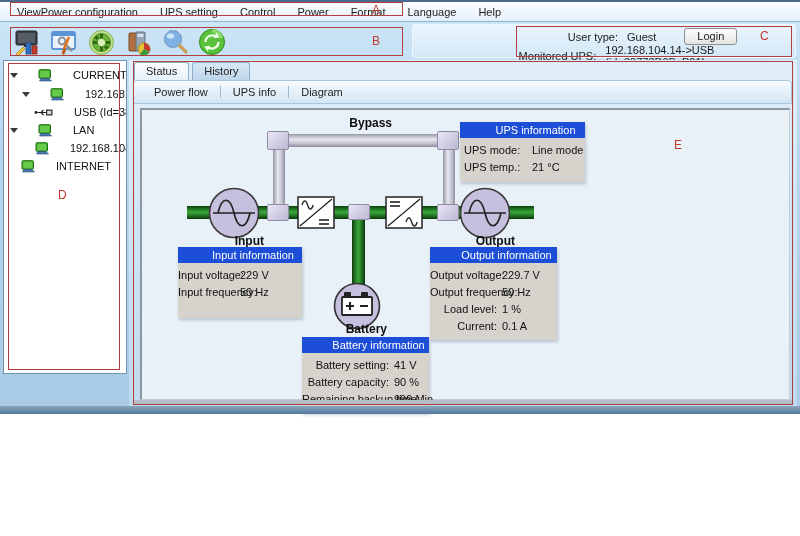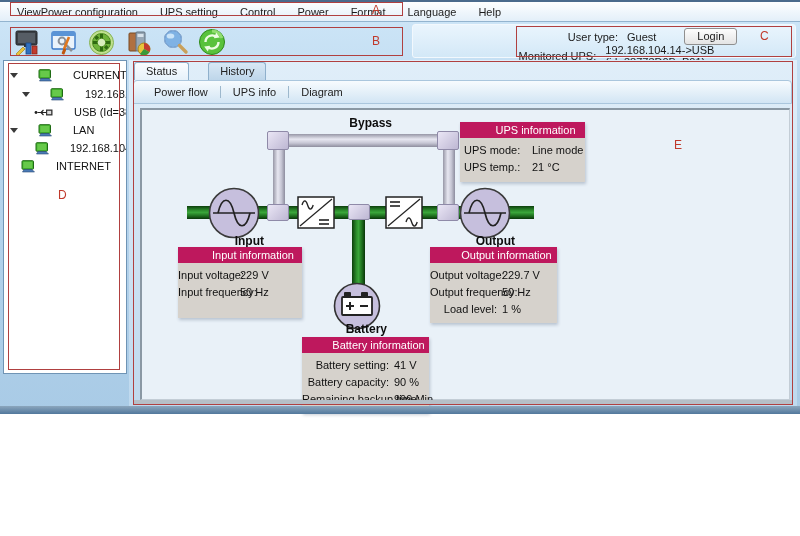--- a/index.html
+++ b/index.html
@@ -39,21 +39,21 @@
   #treepanel { position:absolute; left:3px; top:60px; width:124px; height:314px;
                background:#fff; border:1px solid #6f94b5; overflow:hidden; }
   .tree-row { position:absolute; height:16px; display:flex; align-items:center; gap:20px;
               font-size:11px; color:#111; white-space:nowrap; cursor:default; }
   .expander { width:0; height:0; border-left:4px solid transparent; border-right:4px solid transparent;
               border-top:5px solid #3a3a3a; display:inline-block; }
 
   
   #mainpanel { position:absolute; left:129px; top:60px; width:668px; height:346px;
                background:linear-gradient(180deg,#e0eef9,#bfd9ee); }
-  #tabsrow { position:absolute; left:134px; top:62px; display:flex; gap:19px; font-size:11px; }
+  #tabsrow { position:absolute; left:134px; top:62px; display:flex; gap:3px; font-size:11px; }
   .tab { padding:2px 11px 3px; border:1px solid #8fb0cc; border-bottom:none;
          border-radius:3px 3px 0 0; cursor:pointer; color:#222; }
   .tab.active { background:linear-gradient(180deg,#fbfdff,#e6f1fa); }
   .tab.inactive { background:linear-gradient(180deg,#d8e8f5,#bed6ea); }
   #subtoolbar { position:absolute; left:133px; top:80px; width:659px; height:24px;
                 background:linear-gradient(180deg,#f7fbfe,#d2e5f4); border:1px solid #aac6dd;
                 border-radius:4px 4px 0 0; display:flex; align-items:center; font-size:11px; color:#222; }
   .view-link { padding:0 12px; cursor:pointer; white-space:nowrap; }
   .vsep { width:1px; height:12px; background:#9db8cd; }
 
@@ -66,21 +66,21 @@
   .d-abs { position:absolute; }
   .pipe-h { background:linear-gradient(180deg,#0c3f0c,#2e8f2e 35%,#3aa53a 50%,#1d6b1d 78%,#0a350a); }
   .pipe-v { background:linear-gradient(90deg,#0c3f0c,#2e8f2e 35%,#3aa53a 50%,#1d6b1d 78%,#0a350a); }
   .spipe-h { background:linear-gradient(180deg,#9797a6,#e7e7f1 40%,#c6c6d4 70%,#8d8d9e); }
   .spipe-v { background:linear-gradient(90deg,#9797a6,#e7e7f1 40%,#c6c6d4 70%,#8d8d9e); }
   .joint { background:linear-gradient(135deg,#eae6f5,#bdb7d3); border:1px solid #8f8aa8; border-radius:2px; }
 
   .d-label { font-size:12px; font-weight:bold; color:#0d0d0d; text-align:right; }
 
   .ibox { position:absolute; font-size:11px; box-shadow:1px 2px 3px rgba(40,60,90,.25); }
-  .ibox .hd { background:#be185d; color:#fff; text-align:center; font-size:11px;
+  .ibox .hd { background:#1d4ed8; color:#fff; text-align:center; font-size:11px;
               height:16px; line-height:16px;padding-left:26px; }
   .ibox .bd { background:#d6d2cc; padding:4px 0 5px; color:#111; }
   .irow { display:flex; line-height:17px; }
   .irow .lb { text-align:right; padding-right:5px; white-space:nowrap; }
   .irow .vl { white-space:nowrap; }
   .box-ups .lb   { width:72px; text-align:left; padding-left:4px; }
   .box-input .lb { width:62px; }
   .box-output .lb{ width:72px; }
   .box-batt .lb  { width:92px; }
   .box-ups .bd   { height:44px; }
@@ -344,20 +344,24 @@
               <span class="vl">229.7 V</span>
             </div>
           <div class="irow">
               <span class="lb">Output frequency:</span>
               <span class="vl">50 Hz</span>
             </div>
           <div class="irow">
               <span class="lb">Load level:</span>
               <span class="vl">1 %</span>
             </div>
+          <div class="irow">
+              <span class="lb">Current:</span>
+              <span class="vl">0.1 A</span>
+            </div>
         </div>
       </div>
 
       <div class="ibox box-batt" style="left:160px; top:227px; width:127px;">
         <div class="hd">Battery information</div>
         <div class="bd">
           <div class="irow">
               <span class="lb">Battery setting:</span>
               <span class="vl">41 V</span>
             </div>

